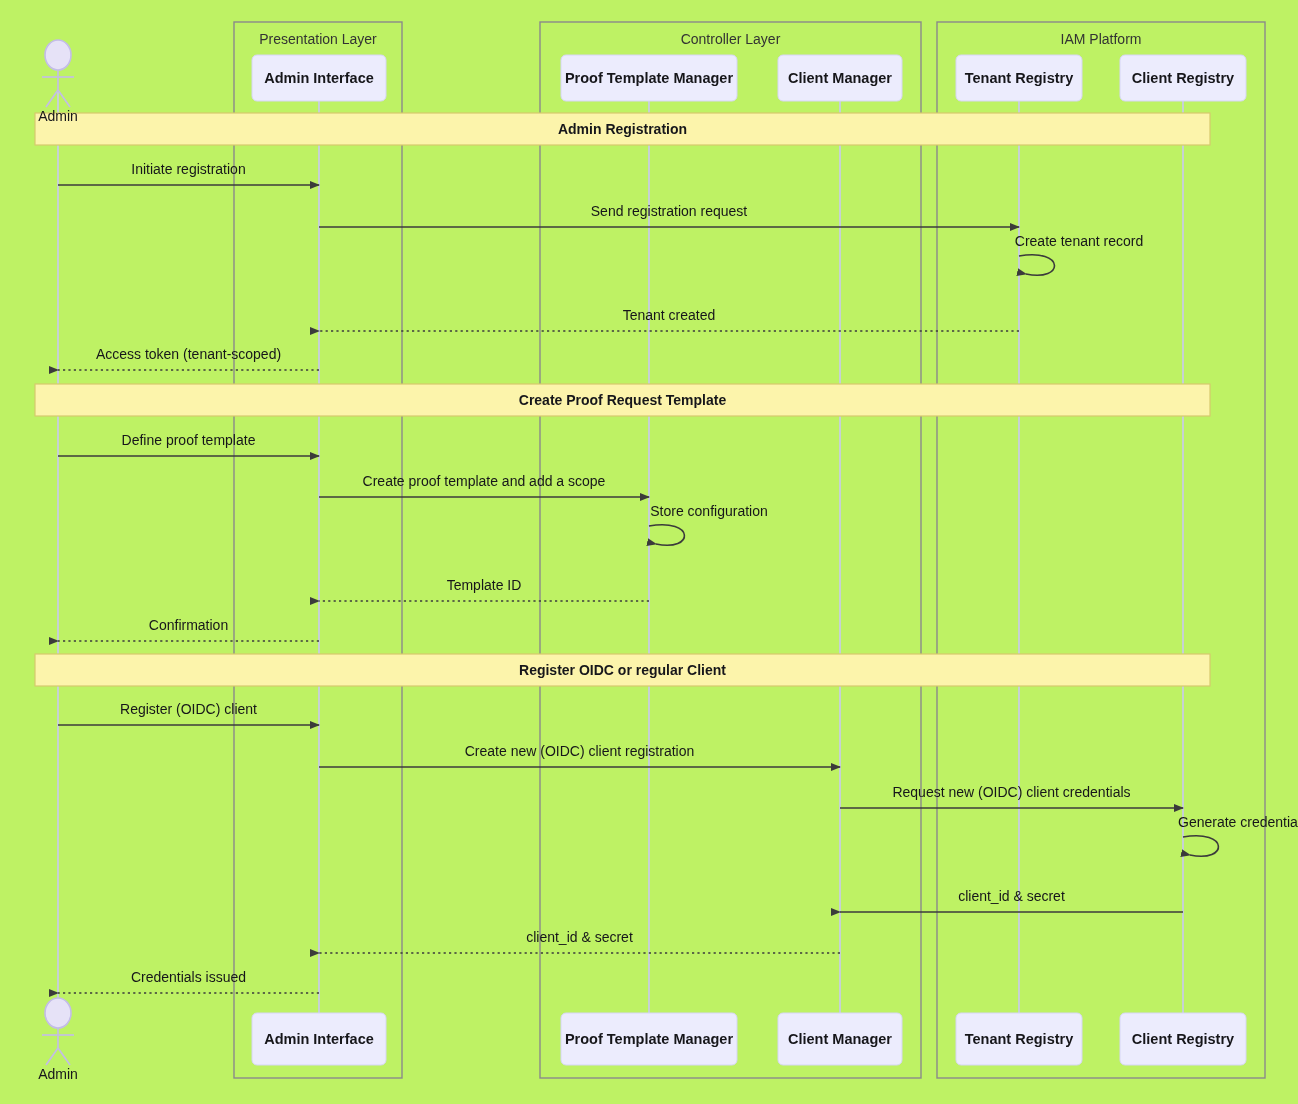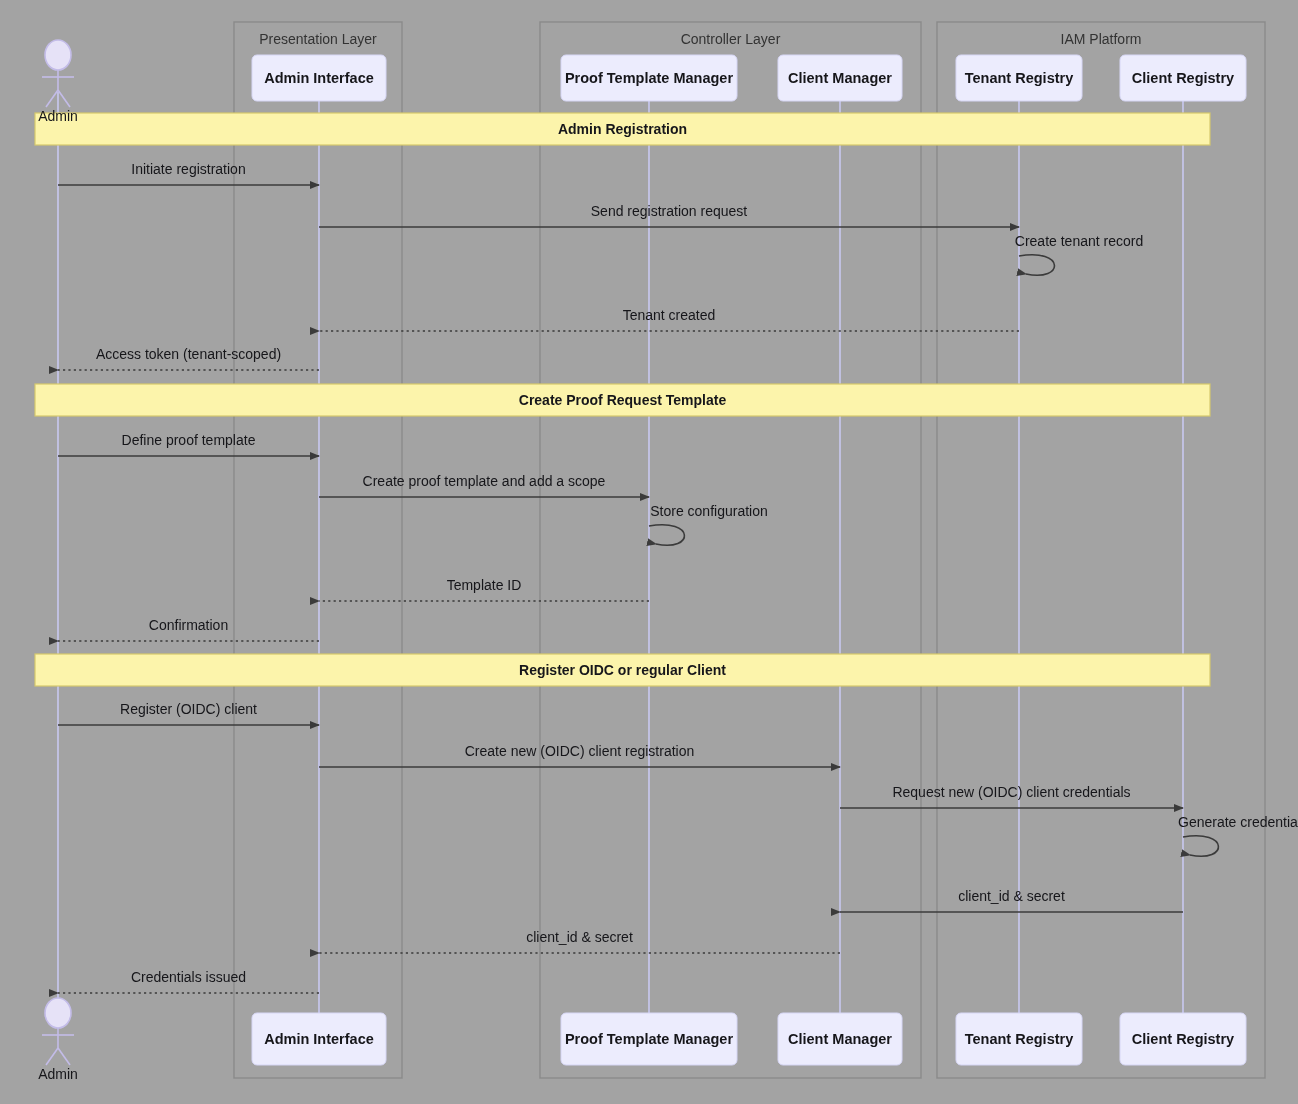--- a/index.html
+++ b/index.html
@@ -8,21 +8,21 @@
     padding: 0;
     background: #ffffff;
   }
   body {
     font-family: "Liberation Sans", sans-serif;
   }
   #diagram-root {
     position: relative;
     width: 1298px;
     height: 1104px;
-    background: #a3a3a3;
+    background: #bef264;
     overflow: hidden;
   }
   svg#seq-svg {
     position: absolute;
     top: 0;
     left: 0;
     width: 1298px;
     height: 1104px;
   }
   .frame-rect {

